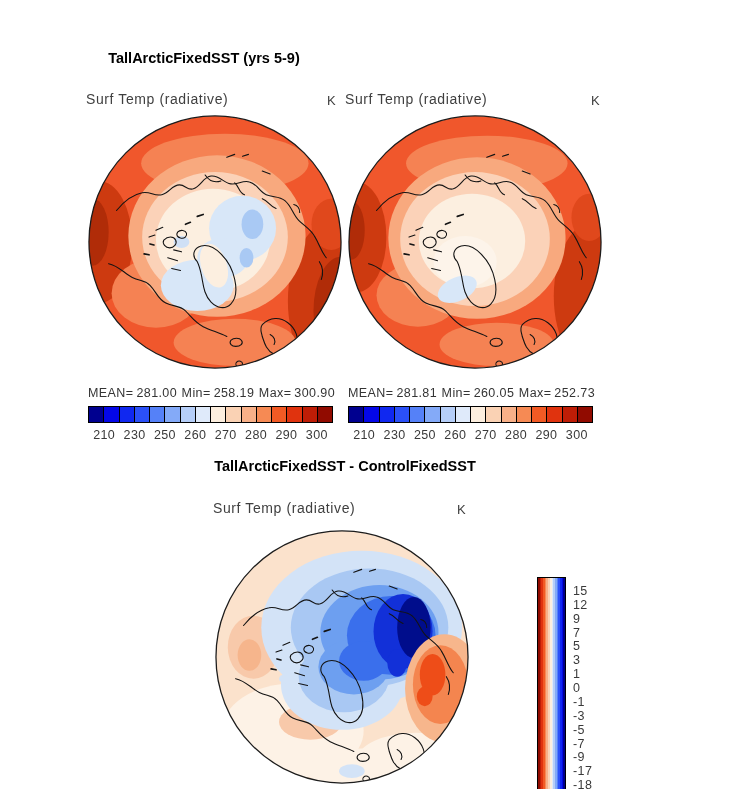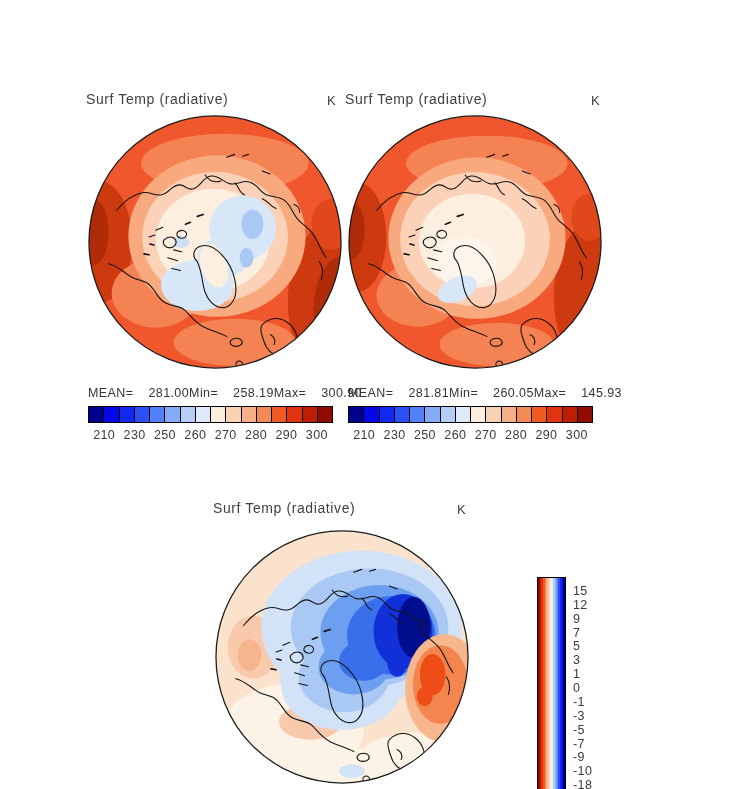--- a/index.html
+++ b/index.html
@@ -6,21 +6,21 @@
   .page{position:relative;width:733px;height:789px;background:#ffffff;overflow:hidden;
         font-family:"Liberation Sans",sans-serif;color:#000;}
   .abs{position:absolute;}
   .season-title{top:14px;left:0;width:682px;text-align:center;font-size:22px;font-weight:700;letter-spacing:.5px;}
   .panel-title{top:50px;width:320px;text-align:center;font-size:14.5px;font-weight:700;}
   .pt-left{left:44px;}
   .pt-right{left:286px;}
   .grads-label{font-size:14px;color:#3f3f3f;letter-spacing:.6px;font-weight:400;}
   .unit{font-size:13px;color:#3f3f3f;letter-spacing:.5px;}
   .stats-row{top:386px;width:247px;display:flex;justify-content:space-between;font-size:12.5px;color:#343434;letter-spacing:.4px;white-space:nowrap;}
-  .stats-row .pair{display:flex;gap:15px;}
+  .stats-row .pair{display:flex;gap:3px;}
   .cbar{position:absolute;display:flex;border:1px solid #000;box-sizing:border-box;background:#fff;}
   .cbar.horiz{flex-direction:row;width:245px;height:17px;top:406px;justify-content:center;}
   .cbar.vert{flex-direction:row;width:29px;height:224px;left:537px;top:577px;}
   .cbar-cell{flex:1;}
   .cbar.horiz .cbar-cell{border-right:1px solid #000;}
   .cbar.horiz .cbar-cell:nth-last-child(1 of .cbar-cell){border-right:none;}
   .cbar.vert .cbar-cell{border-bottom:1px solid #000;}
   .cbar.vert .cbar-cell:nth-last-child(1 of .cbar-cell){border-bottom:none;}
   .cbar-tick{position:absolute;font-size:12.5px;color:#3a3a3a;letter-spacing:.4px;}
   .cbar.horiz .cbar-tick{top:calc(100% + 6px);transform:translateX(-50%);}
@@ -51,20 +51,21 @@
         <path d="M152,252 c2,-2 6,-1 6,2 c0,3 -4,4 -6,2 c-1,-1 -1,-3 0,-4 z"></path>
         <path d="M142,44 l8,-3 m8,2 l6,-2"></path>
         <path d="M178,58 l8,3"></path>
         <path d="M210,92 c4,1 6,4 6,8"></path>
         <path d="M236,150 c4,6 4,12 2,18"></path>
         <path d="M64,132 l4,1 M58,142 l5,1 M100,112 l5,-2 M112,104 l6,-2" stroke-width="1.7"></path>
       </g>
     </defs>
   </svg>
 
+  <div class="abs panel-title pt-left">TallArcticFixedSST (yrs 5-9)</div>
 
   <span class="abs grads-label" style="left:86px;top:91px;">Surf Temp (radiative)</span>
   <span class="abs unit" style="left:327px;top:93px;">K</span>
   <span class="abs grads-label" style="left:345px;top:91px;">Surf Temp (radiative)</span>
   <span class="abs unit" style="left:591px;top:93px;">K</span>
 
   <svg class="abs" style="left:87px;top:114px;" width="256" height="256" viewBox="0 0 260 260">
     <clipPath id="clipA">
         <circle cx="130" cy="130" r="128"></circle>
       </clipPath>
@@ -134,21 +135,21 @@
     <span class="pair">
         <span>MEAN=</span>
         <span>281.81</span>
       </span>
     <span class="pair">
         <span>Min=</span>
         <span>260.05</span>
       </span>
     <span class="pair">
         <span>Max=</span>
-        <span>145.93</span>
+        <span>252.73</span>
       </span>
   </div>
 
   <div class="cbar horiz" style="left:88px;">
       <div class="cbar-cell" style="background: rgb(0, 0, 143);"></div>
       <div class="cbar-cell" style="background: rgb(4, 7, 232);"></div>
       <div class="cbar-cell" style="background: rgb(16, 40, 240);"></div>
       <div class="cbar-cell" style="background: rgb(43, 80, 248);"></div>
       <div class="cbar-cell" style="background: rgb(85, 129, 248);"></div>
       <div class="cbar-cell" style="background: rgb(132, 170, 248);"></div>
@@ -191,20 +192,21 @@
       <span class="cbar-tick" style="left: 6.25%;">210</span>
       <span class="cbar-tick" style="left: 18.75%;">230</span>
       <span class="cbar-tick" style="left: 31.25%;">250</span>
       <span class="cbar-tick" style="left: 43.75%;">260</span>
       <span class="cbar-tick" style="left: 56.25%;">270</span>
       <span class="cbar-tick" style="left: 68.75%;">280</span>
       <span class="cbar-tick" style="left: 81.25%;">290</span>
       <span class="cbar-tick" style="left: 93.75%;">300</span>
     </div>
 
+  <div class="abs diff-title">TallArcticFixedSST - ControlFixedSST</div>
   <span class="abs grads-label" style="left:213px;top:500px;">Surf Temp (radiative)</span>
   <span class="abs unit" style="left:457px;top:502px;">K</span>
 
 
   <svg class="abs" style="left:214px;top:529px;" width="256" height="256" viewBox="0 0 260 260">
     <clipPath id="clipC">
         <circle cx="130" cy="130" r="128"></circle>
       </clipPath>
     <g clip-path="url(#clipC)">
       <rect x="0" y="0" width="260" height="260" fill="#fbe2cc"></rect>
@@ -259,17 +261,17 @@
       <span class="cbar-tick" style="top: 25%;">7</span>
       <span class="cbar-tick" style="top: 31.25%;">5</span>
       <span class="cbar-tick" style="top: 37.5%;">3</span>
       <span class="cbar-tick" style="top: 43.75%;">1</span>
       <span class="cbar-tick" style="top: 50%;">0</span>
       <span class="cbar-tick" style="top: 56.25%;">-1</span>
       <span class="cbar-tick" style="top: 62.5%;">-3</span>
       <span class="cbar-tick" style="top: 68.75%;">-5</span>
       <span class="cbar-tick" style="top: 75%;">-7</span>
       <span class="cbar-tick" style="top: 81.25%;">-9</span>
-      <span class="cbar-tick" style="top: 87.5%;">-10</span>
+      <span class="cbar-tick" style="top: 87.5%;">-17</span>
       <span class="cbar-tick" style="top: 93.75%;">-18</span>
     </div>
 
 </div>
 
 </body></html>

